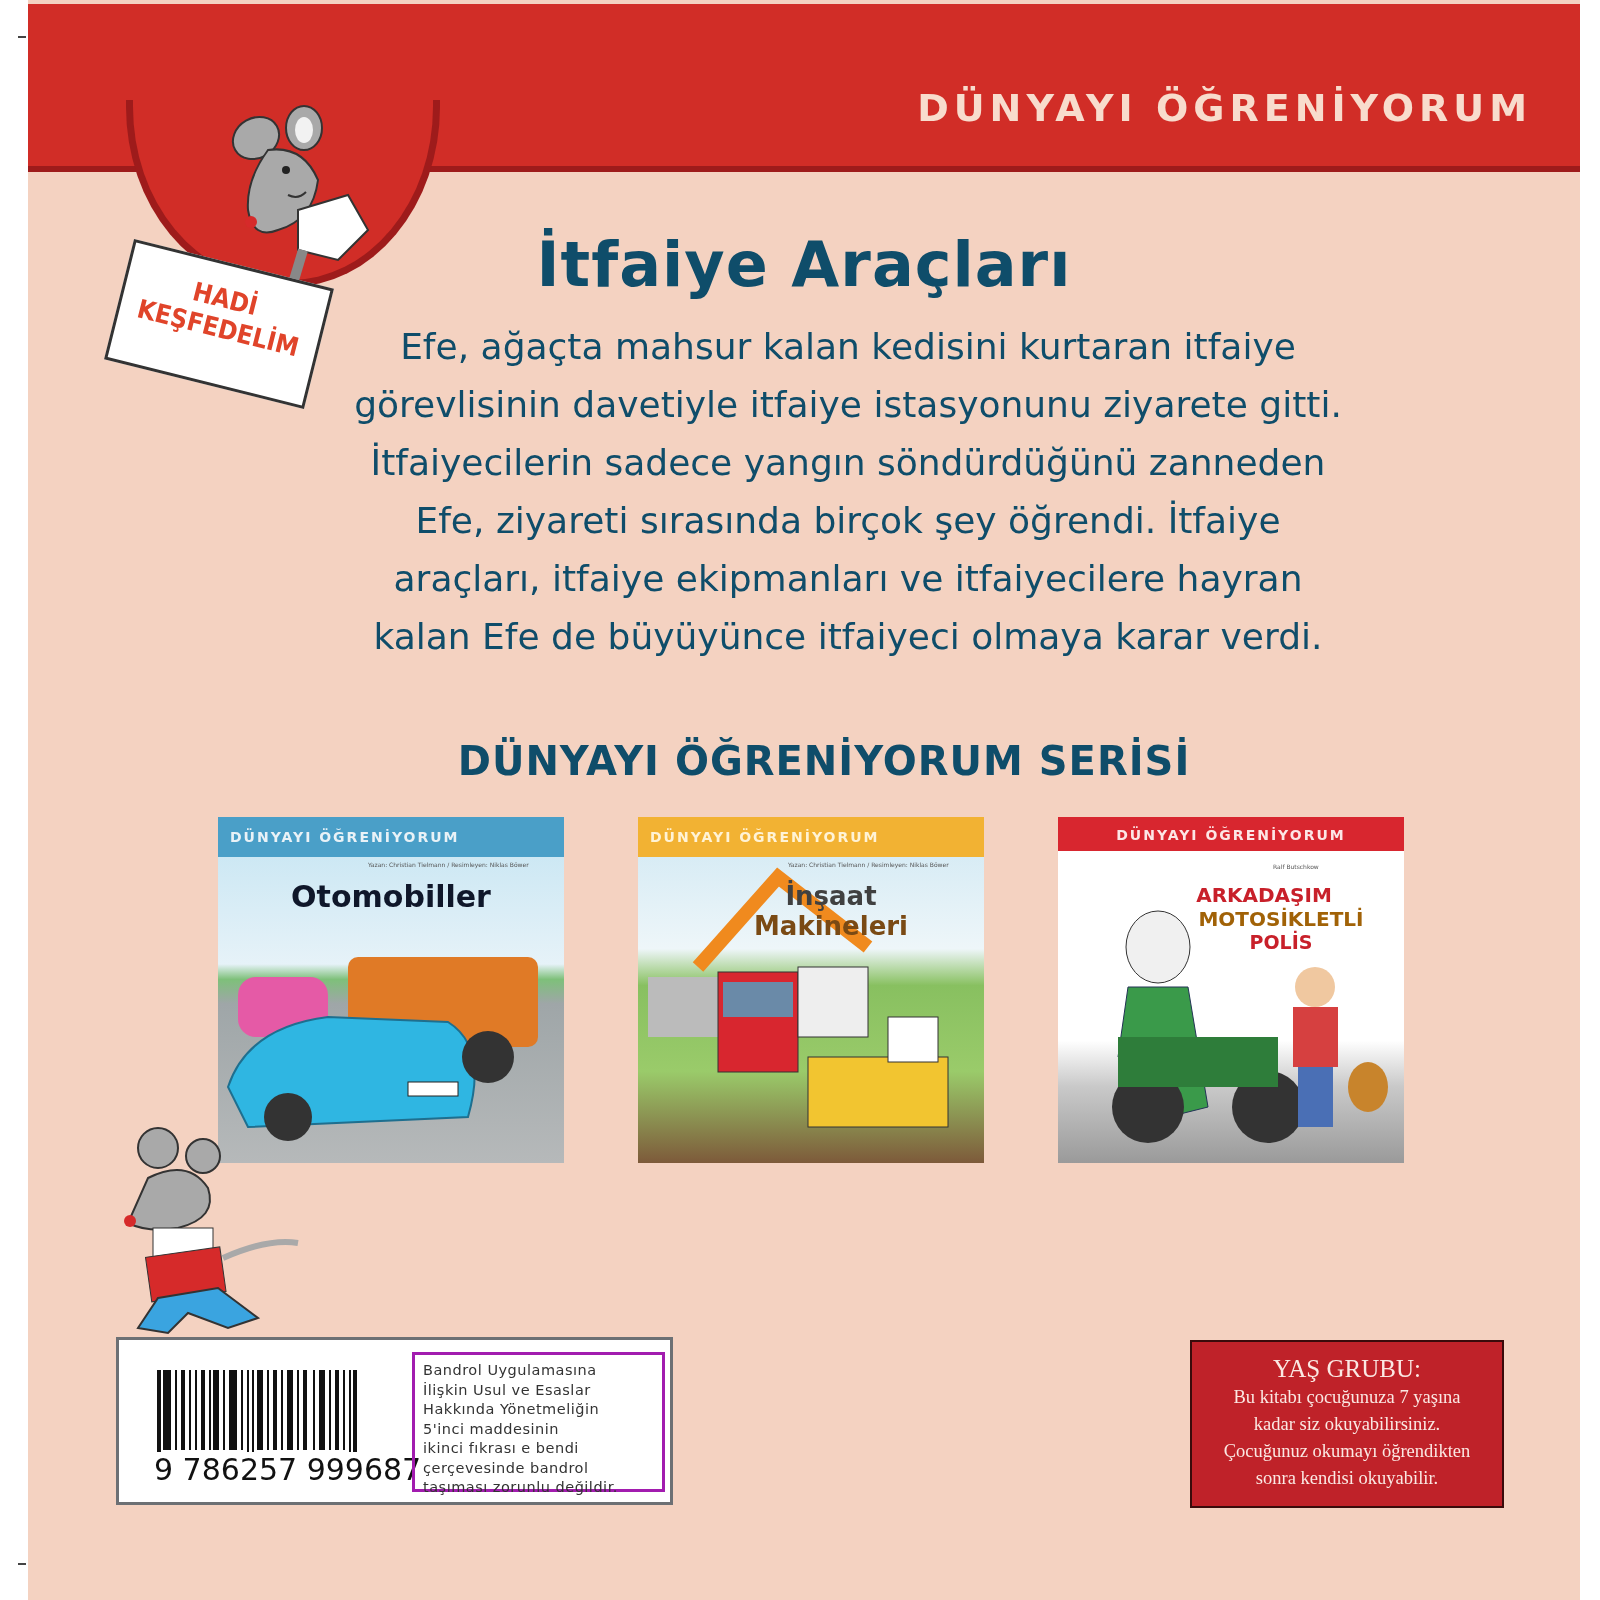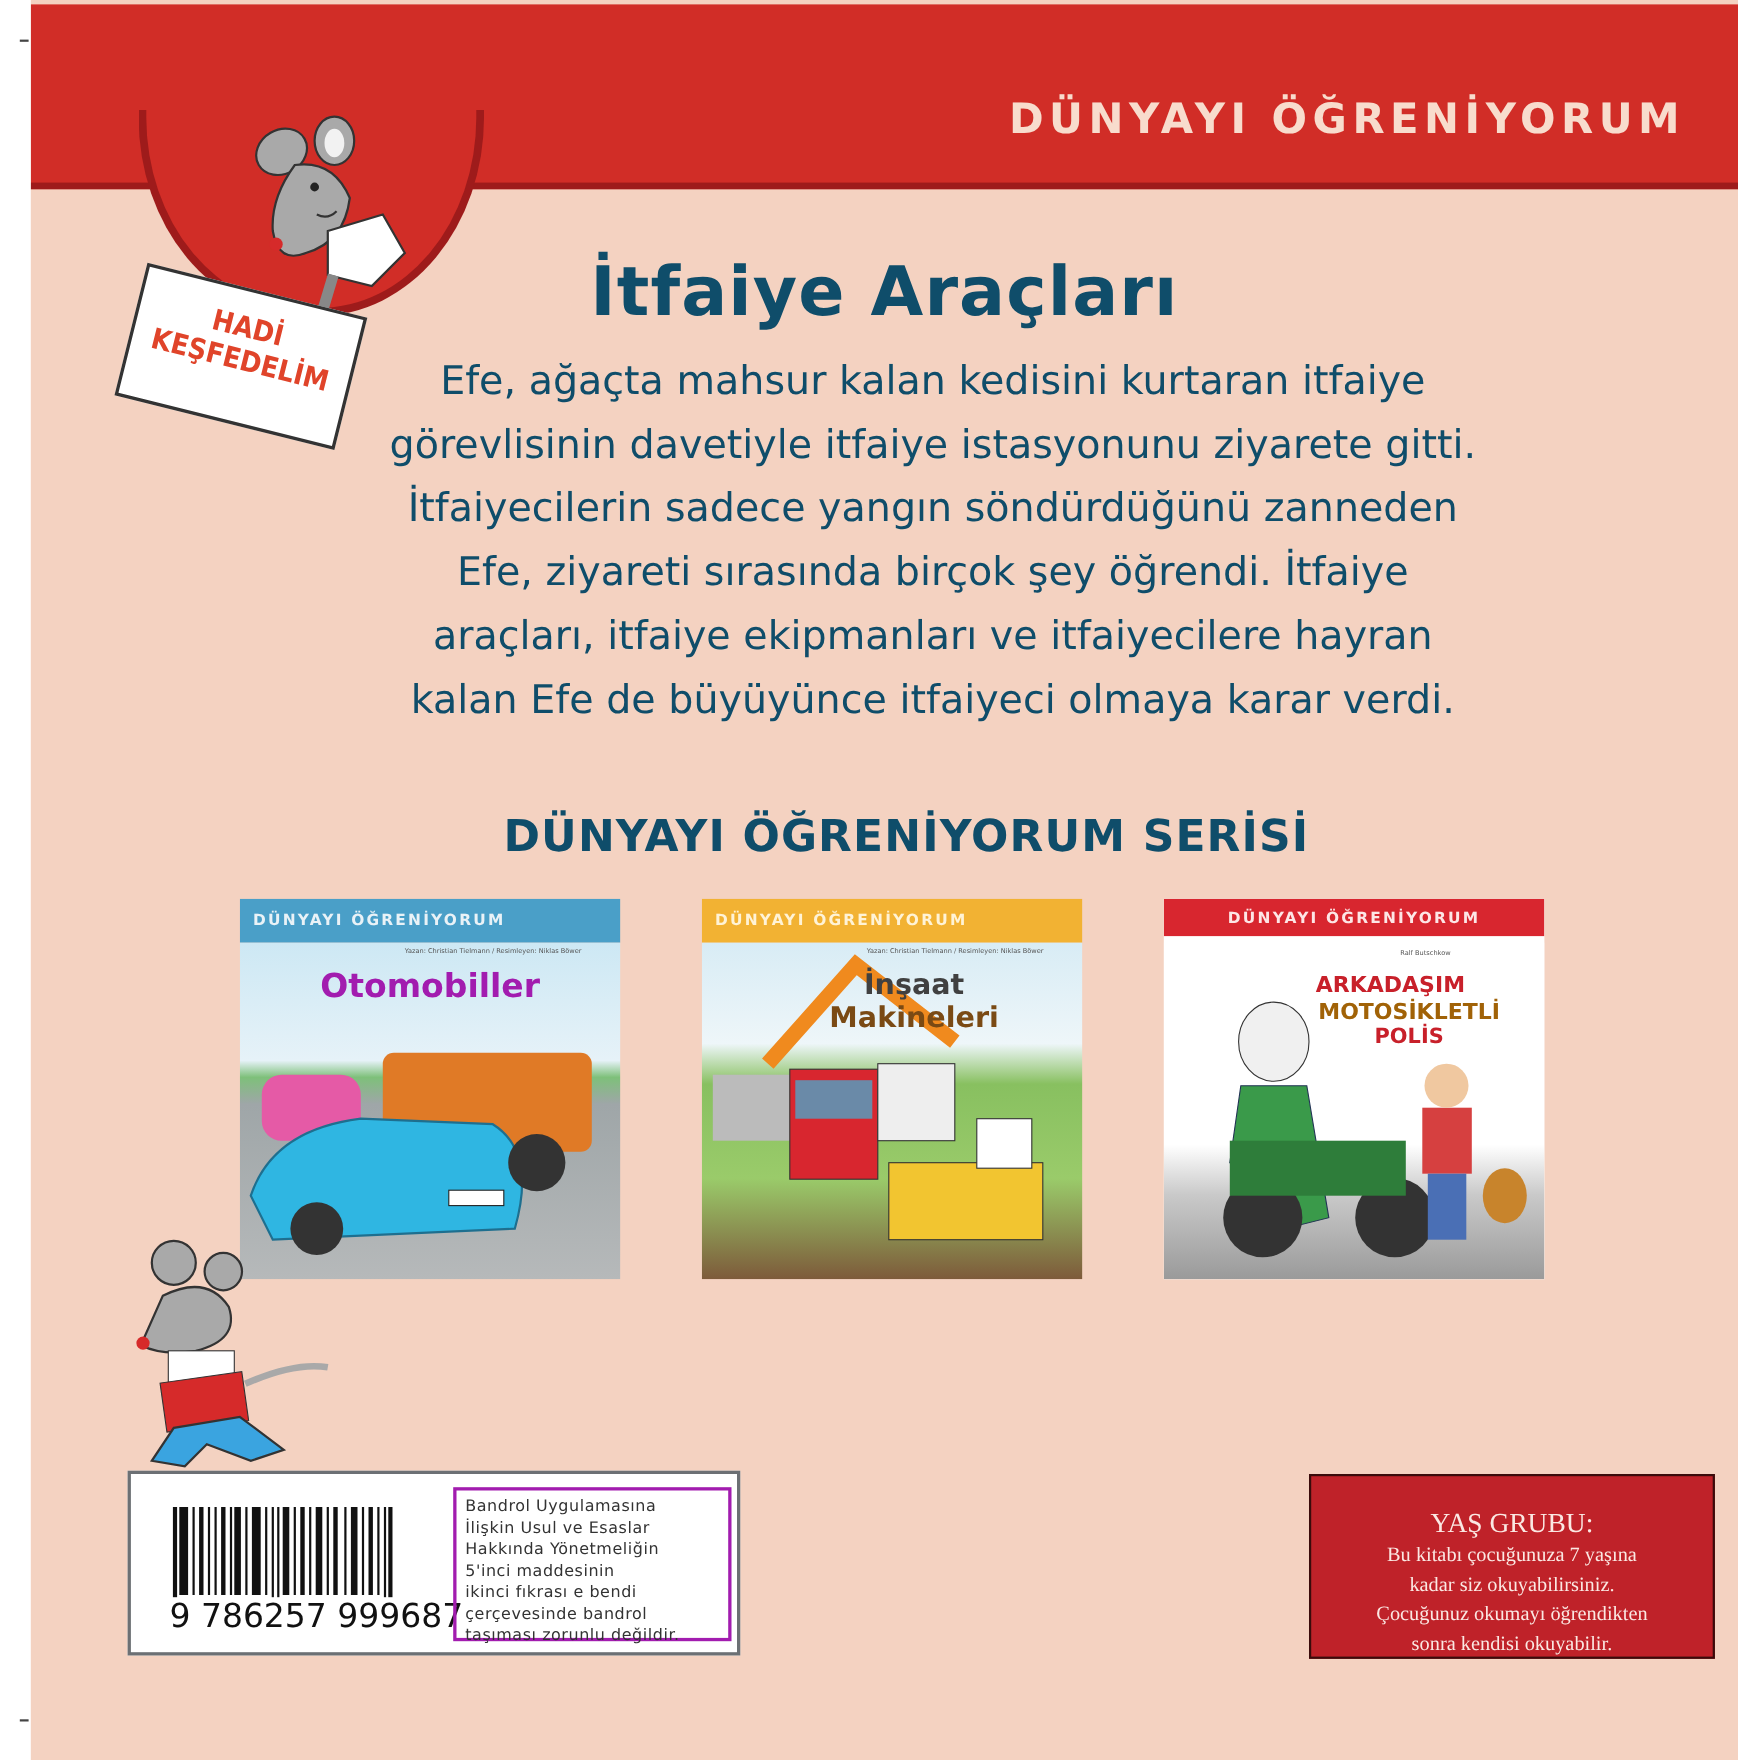--- a/index.html
+++ b/index.html
@@ -17,21 +17,21 @@
   .cover .strip { position:absolute; left:0; top:0; width:100%; height:40px; font-size:14px; letter-spacing:2px; font-weight:bold; padding:12px 0 0 12px; box-sizing:border-box; }
   .cover .art { position:absolute; left:0; top:40px; width:100%; height:306px; }
   .cover .ctitle { position:absolute; font-weight:bold; text-align:center; width:100%; }
   .cover .authors { position:absolute; font-size:6px; color:#555; }
   .sign { position:absolute; left:88px; top:262px; width:200px; height:118px; background:#fff; border:3px solid #333; transform:rotate(14deg); }
   .sign-text { position:absolute; left:0; top:18px; width:100%; text-align:center; color:#e0442a; font-weight:bold; font-size:26px; line-height:30px; font-family:"DejaVu Sans Condensed","DejaVu Sans", sans-serif; }
   .barcode-box { position:absolute; left:88px; top:1337px; width:557px; height:168px; background:#fff; border:3px solid #6c7074; box-sizing:border-box; }
   .barcode { position:absolute; left:38px; top:30px; width:200px; height:90px; }
   .isbn { position:absolute; left:33px; top:112px; font-family:"DejaVu Sans", sans-serif; font-size:30px; color:#111; letter-spacing:0px; background:#fff; padding:0 2px; }
   .bandrol { position:absolute; left:293px; top:12px; width:253px; height:140px; border:3px solid #a21caf; box-sizing:border-box; padding:6px 8px; font-size:14.5px; line-height:19.5px; color:#333; letter-spacing:0.5px; }
-  .age-box { position:absolute; left:1162px; top:1340px; width:369px; height:168px; background:#bf2229; border:2px solid #3a0b0b; box-sizing:border-box; color:#fbe8e3; font-family:"Liberation Serif", serif; text-align:center; padding-top:29px; }
+  .age-box { position:absolute; left:1162px; top:1340px; width:314px; height:168px; background:#bf2229; border:2px solid #3a0b0b; box-sizing:border-box; color:#fbe8e3; font-family:"Liberation Serif", serif; text-align:center; padding-top:12px; }
   .age-title { font-size:25px; line-height:30px; }
   .age-body { font-size:18.5px; line-height:27px; }
 </style>
 </head>
 <body>
 
 <div class="crop" style="left:18px;top:36px;"></div>
 <div class="crop" style="left:18px;top:1563px;"></div>
 
 <div class="page">
@@ -79,21 +79,21 @@
       <svg width="346" height="306" viewBox="0 0 346 306">
         <rect x="20" y="120" width="90" height="60" rx="18" fill="#e55aa6"></rect>
         <rect x="130" y="100" width="190" height="90" rx="10" fill="#e07a26"></rect>
         <path d="M10 230 Q30 170 110 160 L230 165 Q270 190 250 260 L30 270 Z" fill="#2fb6e2" stroke="#1e6f8f" stroke-width="2"></path>
         <circle cx="70" cy="260" r="24" fill="#333"></circle>
         <circle cx="270" cy="200" r="26" fill="#333"></circle>
         <rect x="190" y="225" width="50" height="14" fill="#fff" stroke="#222"></rect>
       </svg>
     </div>
     <div class="authors" style="left:150px;top:44px;">Yazan: Christian Tielmann / Resimleyen: Niklas Böwer</div>
-    <div class="ctitle" style="top:62px;font-size:30px;color:#a21caf;">Otomobiller</div>
+    <div class="ctitle" style="top:62px;font-size:30px;color:#0f172a;">Otomobiller</div>
   </div>
 
   <div class="cover" style="left:610px;">
     <div class="strip" style="background:#f2b233;color:#fff3d6;">DÜNYAYI ÖĞRENİYORUM</div>
     <div class="art" style="background:linear-gradient(#d8ecf5 0%, #eef6f9 30%, #88c060 42%, #9acb6a 70%, #7d5a3a 100%);">
       <svg width="346" height="306" viewBox="0 0 346 306">
         <path d="M60 110 L140 20 L230 90" stroke="#f08a1e" stroke-width="14" fill="none"></path>
         <rect x="10" y="120" width="80" height="60" fill="#bbb"></rect>
         <rect x="80" y="115" width="80" height="100" fill="#d8262f" stroke="#333"></rect>
         <rect x="85" y="125" width="70" height="35" fill="#6a8aa8"></rect>

